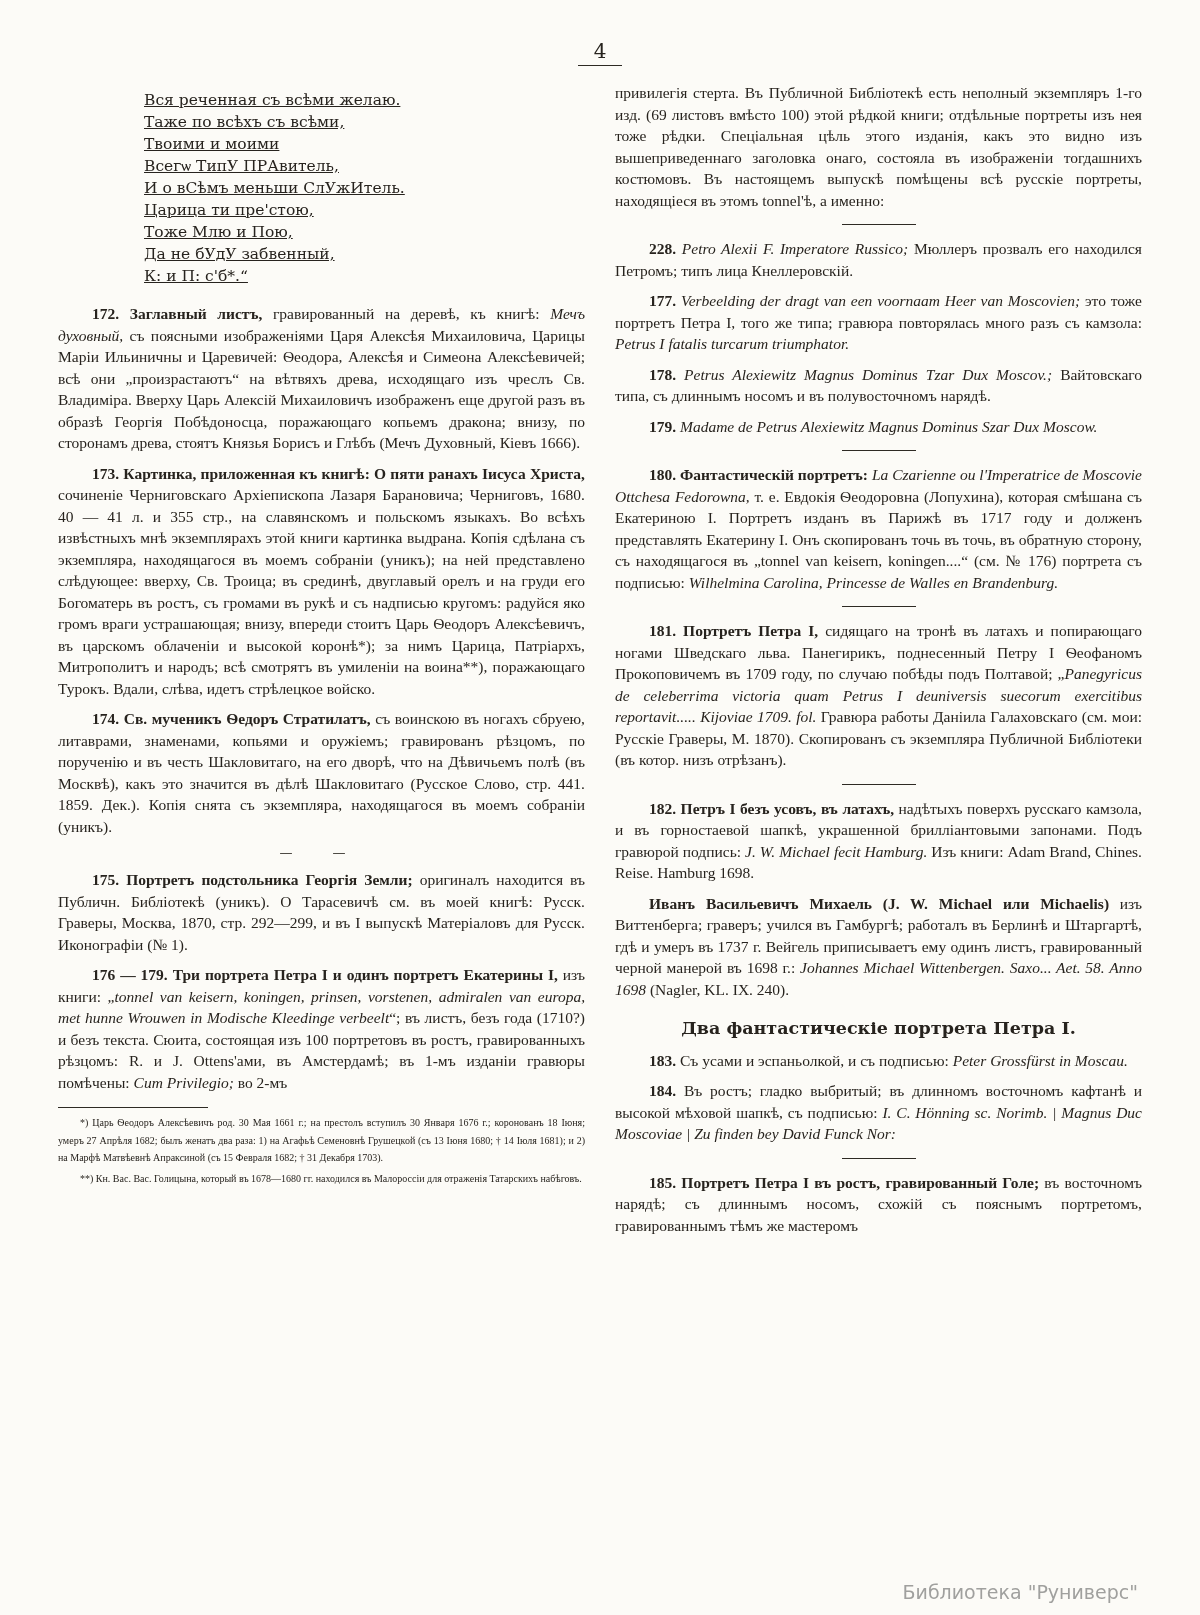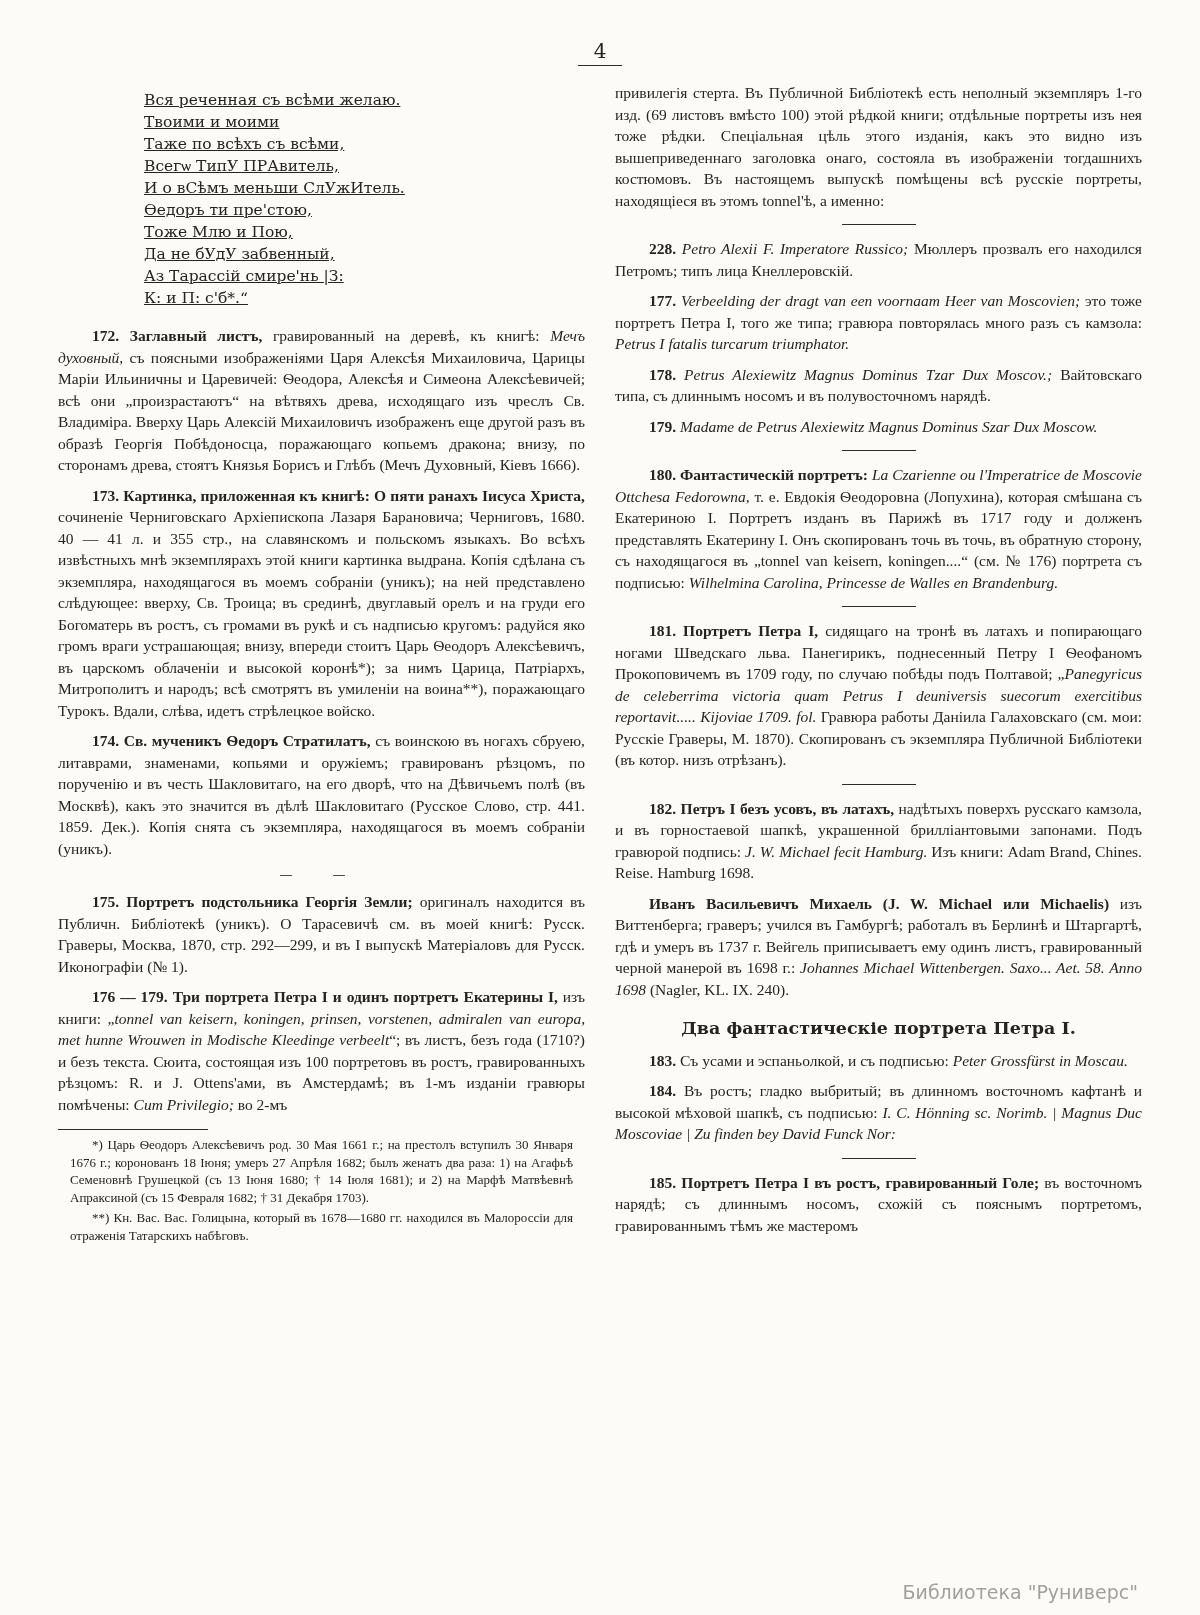--- a/index.html
+++ b/index.html
@@ -27,46 +27,45 @@
   .heading{
     font-weight:bold;text-align:center;font-size:17.5px;
     margin:18px 0 10px;text-indent:0;
   }
   .rule{width:74px;border-top:1.4px solid #2e2a24;margin:13px auto;}
   .dashes{
     text-align:center;letter-spacing:18px;margin:2px 0;
     color:#2e2a24;font-size:13px;line-height:14px;
   }
   .footnote-rule{width:150px;border-top:1.2px solid #2e2a24;margin:14px 0 6px;}
-  #footnotes .para{font-size:13px;line-height:17.5px;margin:3px 12px;text-indent:22px;}
+  #footnotes .para{font-size:10px;line-height:17.5px;margin:3px 0;text-indent:22px;}
   .watermark{
     position:absolute;right:62px;bottom:12px;
     font-family:"DejaVu Sans","Liberation Sans",sans-serif;
     font-size:19px;color:#a0a09e;
   }
 </style>
 </head>
 <body>
 
 <div class="page">
   <div class="pageno-wrap">
     <span class="pageno">4</span>
   </div>
   <div class="columns">
     <div class="col">
       <div class="poem" id="poem">
           <div class="poem-line">Вся реченная съ всѣми желаю.</div>
+          <div class="poem-line">Таже по всѣхъ съ всѣми,</div>
           <div class="poem-line">Твоими и моими</div>
-          <div class="poem-line">Таже по всѣхъ съ всѣми,</div>
           <div class="poem-line">Всегѡ ТипУ ПРАвитель,</div>
           <div class="poem-line">И о вСѣмъ меньши СлУжИтель.</div>
-          <div class="poem-line">Ѳедоръ ти пре'стою,</div>
+          <div class="poem-line">Царица ти пре'стою,</div>
           <div class="poem-line">Тоже Млю и Пою,</div>
           <div class="poem-line">Да не бУдУ забвенный,</div>
-          <div class="poem-line">Аз Тарассій смире'нь |З:</div>
           <div class="poem-line">К: и П: с'б*.“</div>
         </div>
       <div id="left-sections">
           <div class="para"><span class="s-b">172. Заглавный листъ, </span><span class="s-n">гравированный на деревѣ, къ книгѣ: </span><span class="s-i">Мечъ духовный, </span><span class="s-n">съ поясными изображеніями Царя Алексѣя Михаиловича, Царицы Маріи Ильиничны и Царевичей: Ѳеодора, Алексѣя и Симеона Алексѣевичей; всѣ они „произрастаютъ“ на вѣтвяхъ древа, исходящаго изъ чреслъ Св. Владиміра. Вверху Царь Алексій Михаиловичъ изображенъ еще другой разъ въ образѣ Георгія Побѣдоносца, поражающаго копьемъ дракона; внизу, по сторонамъ древа, стоятъ Князья Борисъ и Глѣбъ (Мечъ Духовный, Кіевъ 1666).</span></div>
           <div class="para"><span class="s-b">173. Картинка, приложенная къ книгѣ: О пяти ранахъ Іисуса Христа, </span><span class="s-n">сочиненіе Черниговскаго Архіепископа Лазаря Барановича; Черниговъ, 1680. 40 — 41 л. и 355 стр., на славянскомъ и польскомъ языкахъ. Во всѣхъ извѣстныхъ мнѣ экземплярахъ этой книги картинка выдрана. Копія сдѣлана съ экземпляра, находящагося въ моемъ собраніи (уникъ); на ней представлено слѣдующее: вверху, Св. Троица; въ срединѣ, двуглавый орелъ и на груди его Богоматерь въ ростъ, съ громами въ рукѣ и съ надписью кругомъ: радуйся яко громъ враги устрашающая; внизу, впереди стоитъ Царь Ѳеодоръ Алексѣевичъ, въ царскомъ облаченіи и высокой коронѣ*); за нимъ Царица, Патріархъ, Митрополитъ и народъ; всѣ смотрятъ въ умиленіи на воина**), поражающаго Турокъ. Вдали, слѣва, идетъ стрѣлецкое войско.</span></div>
           <div class="para"><span class="s-b">174. Св. мученикъ Ѳедоръ Стратилатъ, </span><span class="s-n">съ воинскою въ ногахъ сбруею, литаврами, знаменами, копьями и оружіемъ; гравированъ рѣзцомъ, по порученію и въ честь Шакловитаго, на его дворѣ, что на Дѣвичьемъ полѣ (въ Москвѣ), какъ это значится въ дѣлѣ Шакловитаго (Русское Слово, стр. 441. 1859. Дек.). Копія снята съ экземпляра, находящагося въ моемъ собраніи (уникъ).</span></div>
           <div class="dashes">— —</div>
           <div class="para"><span class="s-b">175. Портретъ подстольника Георгія Земли; </span><span class="s-n">оригиналъ находится въ Публичн. Библіотекѣ (уникъ). О Тарасевичѣ см. въ моей книгѣ: Русск. Граверы, Москва, 1870, стр. 292—299, и въ I выпускѣ Матеріаловъ для Русск. Иконографіи (№ 1).</span></div>
           <div class="para"><span class="s-b">176 — 179. Три портрета Петра I и одинъ портретъ Екатерины I, </span><span class="s-n">изъ книги: „</span><span class="s-i">tonnel van keisern, koningen, prinsen, vorstenen, admiralen van europa, met hunne Wrouwen in Modische Kleedinge verbeelt</span><span class="s-n">“; въ листъ, безъ года (1710?) и безъ текста. Сюита, состоящая изъ 100 портретовъ въ ростъ, гравированныхъ рѣзцомъ: R. и J. Ottens'ами, въ Амстердамѣ; въ 1-мъ изданіи гравюры помѣчены: </span><span class="s-i">Cum Privilegio;</span><span class="s-n"> во 2-мъ</span></div>
         </div>

